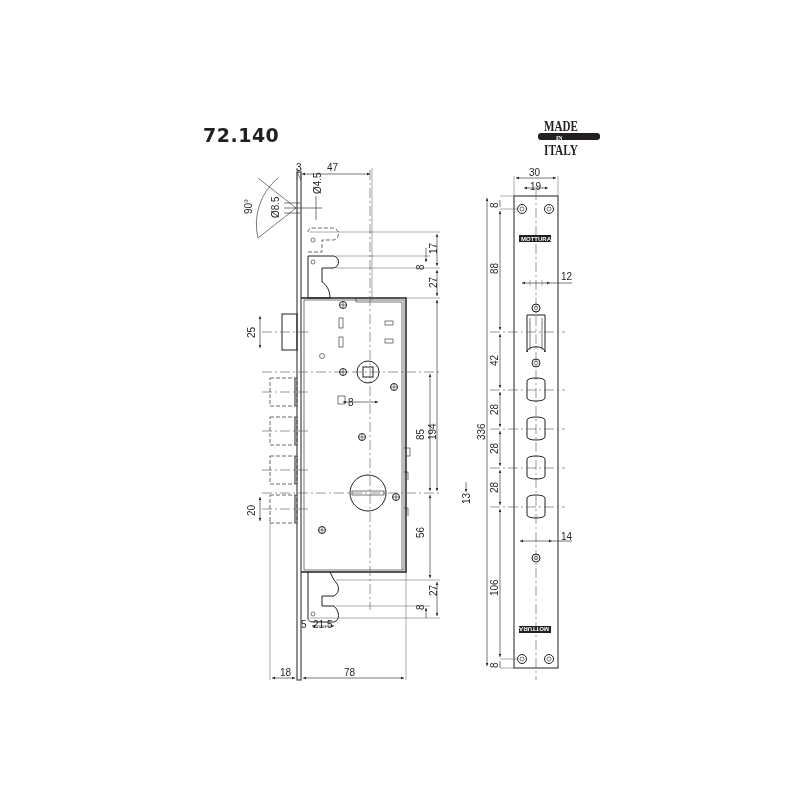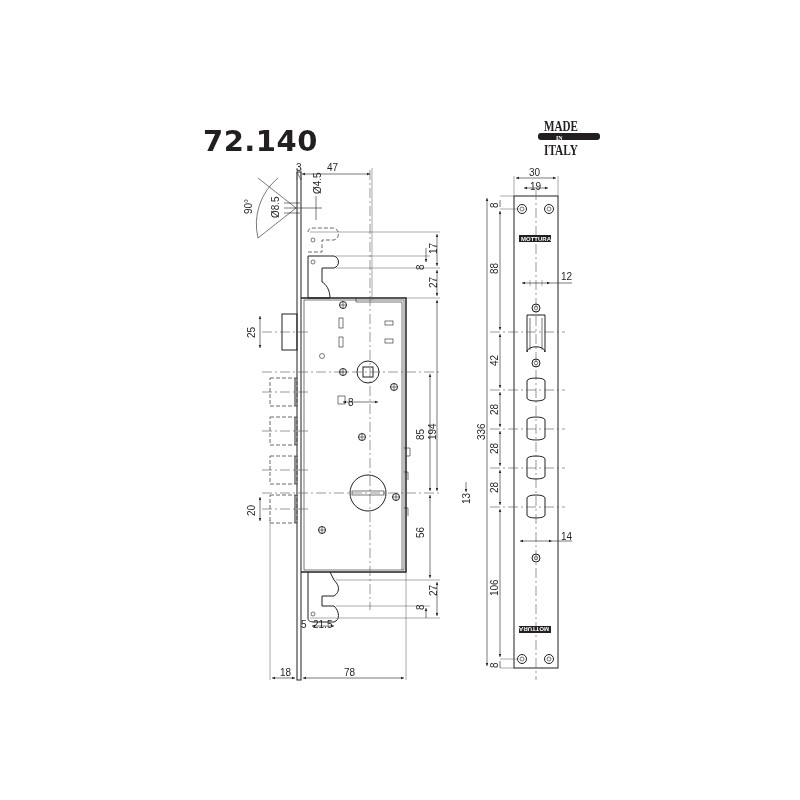--- a/index.html
+++ b/index.html
@@ -1,17 +1,17 @@
 <!DOCTYPE html>
 <html><head>
 <meta charset="utf-8">
 <style>
   html,body{margin:0;padding:0;background:#ffffff;}
   body{width:800px;height:800px;position:relative;overflow:hidden;font-family:"Liberation Sans",sans-serif;}
-  #title{position:absolute;left:203px;top:124px;font-size:29px;font-weight:bold;color:#231f20;letter-spacing:0.5px;font-family:"DejaVu Sans",sans-serif;}
+  #title{position:absolute;left:203px;top:124px;font-size:19px;font-weight:bold;color:#231f20;letter-spacing:0.5px;font-family:"DejaVu Sans",sans-serif;}
   svg{position:absolute;left:0;top:0;}
   .dim{font-family:"Liberation Sans",sans-serif;font-size:10px;fill:#231f20;}
   .ln{stroke:#231f20;stroke-width:1;fill:none;}
   .thin{stroke:#231f20;stroke-width:0.6;fill:none;}
   .ext{stroke:#555;stroke-width:0.5;fill:none;}
   .ctr{stroke:#555;stroke-width:0.6;fill:none;stroke-dasharray:10,3,2,3;}
   .hid{stroke:#444;stroke-width:0.8;fill:none;stroke-dasharray:4,2;}
   .thick{stroke:#231f20;stroke-width:1.5;fill:none;}
   .mit{font-family:"Liberation Serif",serif;font-weight:bold;fill:#231f20;}
 </style>

